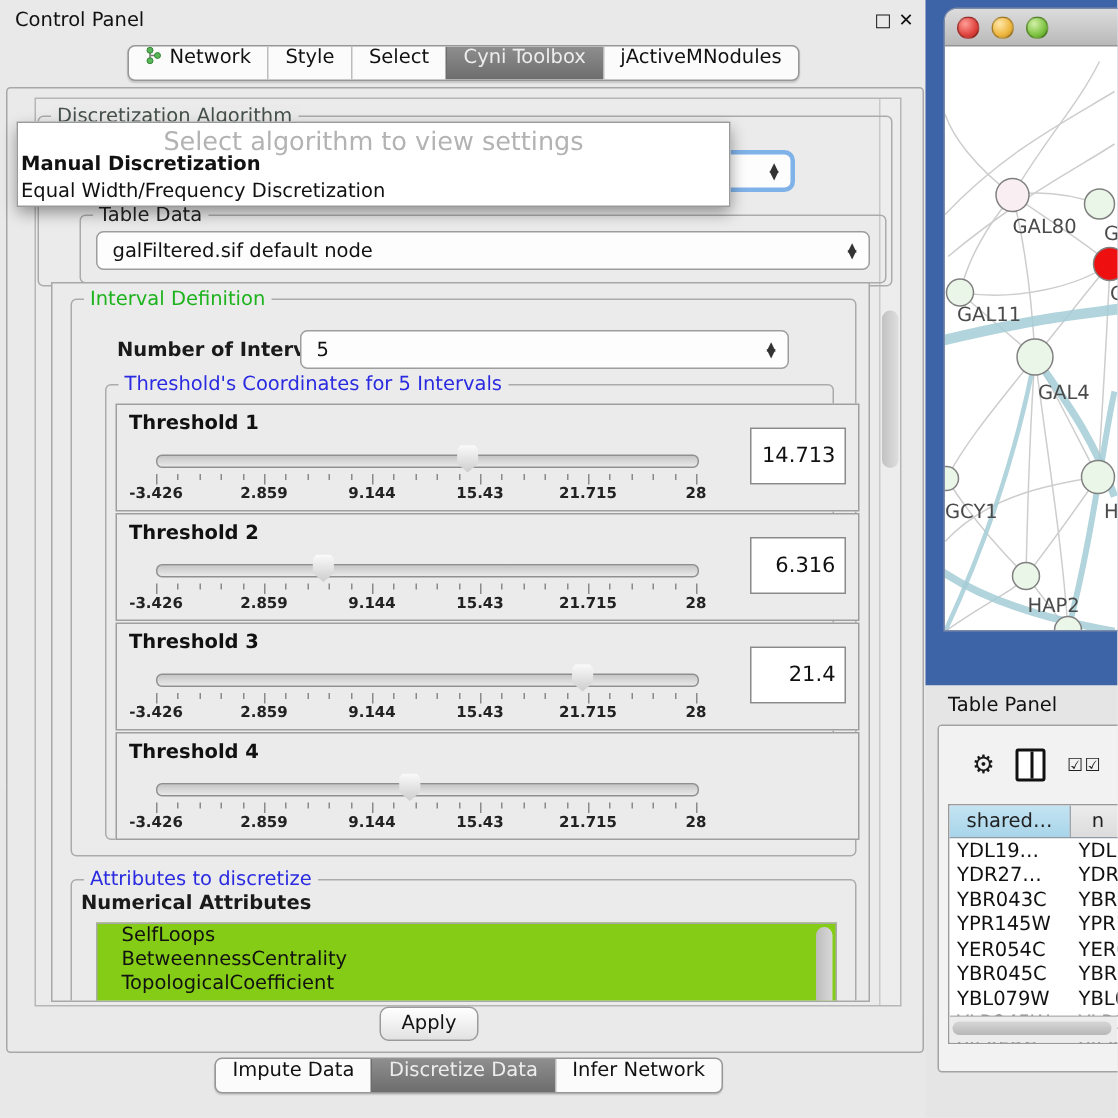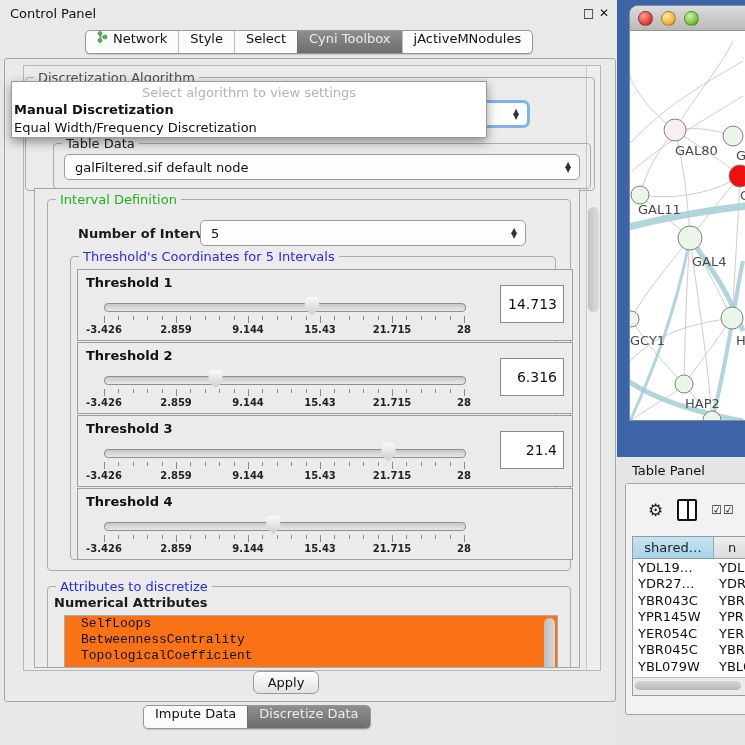--- a/index.html
+++ b/index.html
@@ -25,42 +25,42 @@
   .gt-green{color:#1db31d;}
   .gt-blue{color:#2a2ae0;}
   .gt-dark{color:#45514a;}
   .combo{background:#fdfdfd;border:1px solid #9d9d9d;border-radius:5px;display:flex;align-items:center;
          box-shadow:inset 0 1px 0 #fff;}
   .combo .val{flex:1;padding:0 10px;font-size:13px;color:#111;}
   .stepper{width:14px;display:flex;flex-direction:column;align-items:center;justify-content:center;
            line-height:5px;font-size:8px;color:#333;padding-right:4px;}
   
   #algo-popup{background:#fff;border:1px solid #9a9a9a;box-shadow:0 4px 10px rgba(0,0,0,.4);z-index:20;}
-  .popup-placeholder{text-align:center;color:#b3b3b3;font-size:13px;padding-top:3px;height:16px;}
+  .popup-placeholder{text-align:center;color:#b3b3b3;font-size:17px;padding-top:3px;height:16px;}
   .popup-item{font-size:13px;color:#111;padding:1px 2px;height:16px;}
   .popup-item.sel{font-weight:bold;}
   #focus-ring{border:3px solid #7fb2e8;border-radius:7px;background:#fdfdfd;z-index:5;display:flex;
               justify-content:flex-end;align-items:center;}
   
   .tbox{position:absolute;left:62px;width:494px;height:70px;border:1px solid #9f9f9f;background:#ebebeb;}
   .tbox .tlabel{position:absolute;left:8px;top:5px;font-weight:bold;font-size:13px;color:#111;}
   .track{position:absolute;left:26px;top:33px;width:360px;height:7px;border:1px solid #8f8f8f;border-radius:4px;
          background:linear-gradient(#c6c6c6,#e9e9e9);}
   .thumb{position:absolute;top:26px;width:16px;height:19px;
          background:linear-gradient(#fcfcfc,#cdcdcd);
          clip-path:polygon(50% 100%,6% 68%,6% 18%,20% 4%,80% 4%,94% 18%,94% 68%);
          filter:drop-shadow(0 0 1px #6f6f6f);}
   .tick{position:absolute;width:1px;background:#8a8a8a;top:46px;}
   .tick.minor{height:4px;}
   .tick.major{height:7px;}
   .ticklab{position:absolute;top:54px;width:60px;text-align:center;font-size:10px;font-weight:bold;color:#222;}
   .valbox{position:absolute;right:8px;top:15px;width:56px;height:36px;background:#fff;border:1px solid #8a8a8a;
           display:flex;align-items:center;justify-content:flex-end;padding-right:6px;font-size:14px;color:#111;}
   
-  .listbox{background:#f97316;border:1px solid #aaa;overflow:hidden;font-family:Liberation Mono, monospace;}
+  .listbox{background:#84cc16;border:1px solid #aaa;overflow:hidden;}
   .li{padding:0 0 0 16px;height:16px;line-height:16px;font-size:13px;color:#111;white-space:nowrap;}
   .sb-v{position:absolute;top:2px;bottom:2px;width:11px;border-radius:6px;
         background:linear-gradient(90deg,#bdbdbd,#d8d8d8);}
   .button{background:linear-gradient(#ffffff,#e2e2e2);border:1px solid #9b9b9b;border-radius:6px;
           font-size:13px;color:#111;display:flex;align-items:center;justify-content:center;}
   
   #desktop{left:617px;top:0;width:128px;height:457px;background:#3e64a8;}
   #net-window{left:630px;top:6px;width:130px;height:414px;background:#fff;border-radius:8px 0 0 0;
               box-shadow:0 0 0 1px #7a8aa8;overflow:hidden;}
   #net-titlebar{height:24px;background:linear-gradient(#dcdcdc,#b9b9b9);border-bottom:1px solid #949494;
@@ -356,20 +356,23 @@
 
   <div class="abs button" style="left:253px;top:671px;width:64px;height:21px;">Apply</div>
 
   <div class="abs seg-control" style="left:143px;top:705px;" id="bottom-tabs">
       <div class="seg">
         <span>Impute Data</span>
       </div>
       <div class="seg sel">
         <span>Discretize Data</span>
       </div>
+      <div class="seg">
+        <span>Infer Network</span>
+      </div>
     </div>
 </div>
 
 <div id="desktop" class="abs"></div>
 
 <div id="net-window" class="abs">
   <div id="net-titlebar">
     <span class="tl red"></span>
     <span class="tl yellow"></span>
     <span class="tl green"></span>

